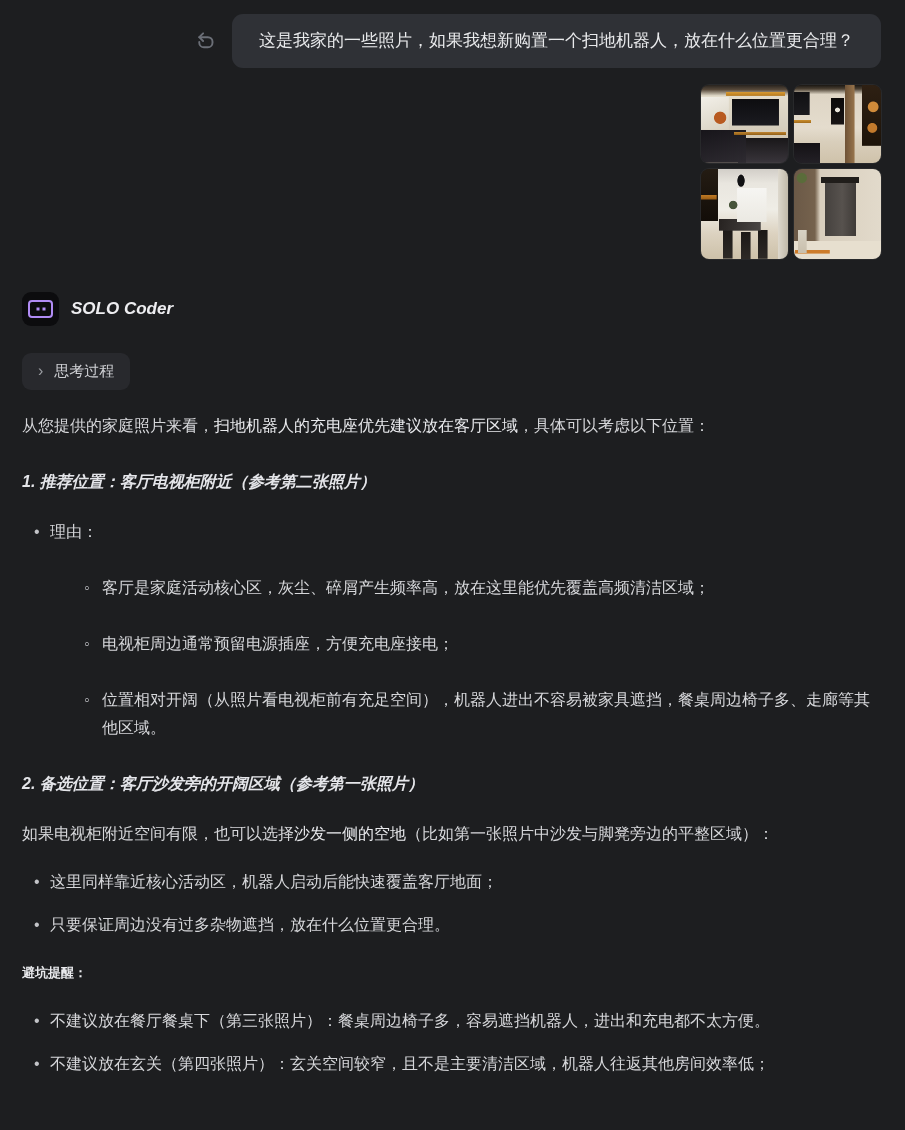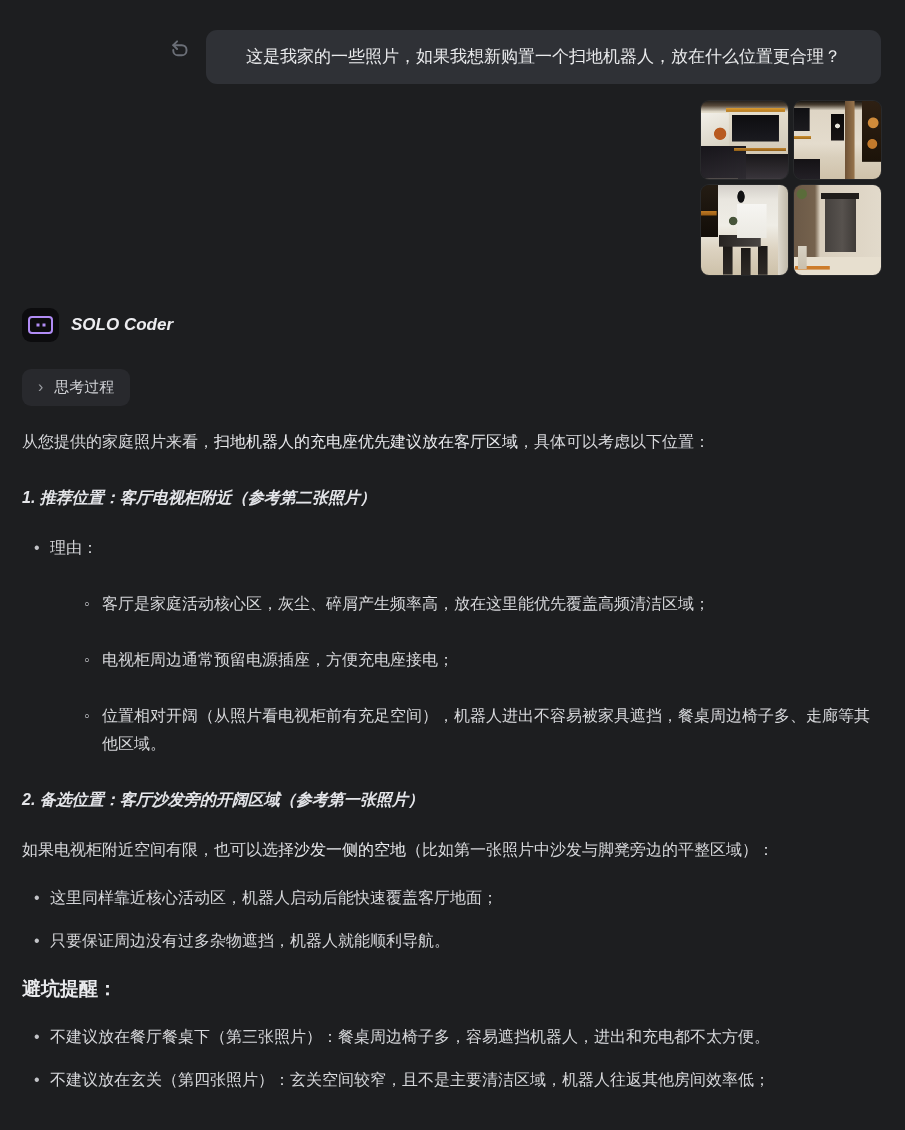--- a/index.html
+++ b/index.html
@@ -15,22 +15,22 @@
   .user-row {
     display: flex; justify-content: flex-end; align-items: center;
     gap: 15px; padding: 14px 24px 0 0;
   }
   .retry-btn {
     width: 24px; height: 24px; display:flex; align-items:center; justify-content:center;
     background: none; border: none; cursor: pointer; flex: 0 0 auto;
   }
   .user-bubble {
     background: #2f3136; color: #e9eaec;
-    border-radius: 11px; padding: 14px 40px;
-    font-size: 17px; line-height: 26px; max-width: 760px; margin-top: 16px;
+    border-radius: 11px; padding: 14px 27px;
+    font-size: 17px; line-height: 26px; max-width: 760px;
   }
 
   
   .photos-grid {
     margin: 17px 24px 0 0;
     display: grid; grid-template-columns: 87px 87px; gap: 6px;
     justify-content: end;
   }
   .photo {
     width: 87px; border-radius: 8px; cursor: pointer;
@@ -131,21 +131,21 @@
     font-style: italic;
   }
   .content ul { list-style: none; margin-bottom: 20px; }
   .content li { position: relative; padding-left: 28px; margin-bottom: 15px; }
   .content li::before {
     content: "•"; position: absolute; left: 12px; top: 0; color: #c3c4c8;
   }
   .content ul.sub { margin: 15px 0 0 22px; }
   .content ul.sub li { padding-left: 30px; margin-top: 28px; }
   .content ul.sub li::before { content: "◦"; left: 12px; color: #bfc0c4; }
-  .warn-heading { font-weight: 700; color: #e9eaed; margin-bottom: 18px; font-size: 19px; }
+  .warn-heading { font-weight: 700; color: #e9eaed; margin-bottom: 18px; font-size: 13px; }
 </style>
 </head>
 <body>
 
 
 
 
 <div class="user-row">
   <button class="retry-btn">
     <span style="display:flex">
@@ -197,21 +197,21 @@
       </ul>
     </li>
   </ul>
 
   <h3>2. 备选位置：客厅沙发旁的开阔区域（参考第一张照片）</h3>
 
   <p><span>如果电视柜附近空间有限，也可以选择</span><span class="bold-seg">沙发一侧的空地</span><span>（比如第一张照片中沙发与脚凳旁边的平整区域）：</span></p>
 
   <ul>
     <li>这里同样靠近核心活动区，机器人启动后能快速覆盖客厅地面；</li>
-    <li>只要保证周边没有过多杂物遮挡，机器人就能顺利导航。</li>
+    <li>只要保证周边没有过多杂物遮挡，放在什么位置更合理。</li>
   </ul>
 
   <p class="warn-heading">避坑提醒：</p>
 
   <ul>
     <li>不建议放在餐厅餐桌下（第三张照片）：餐桌周边椅子多，容易遮挡机器人，进出和充电都不太方便。</li>
     <li>不建议放在玄关（第四张照片）：玄关空间较窄，且不是主要清洁区域，机器人往返其他房间效率低；</li>
   </ul>
 
 </div>

